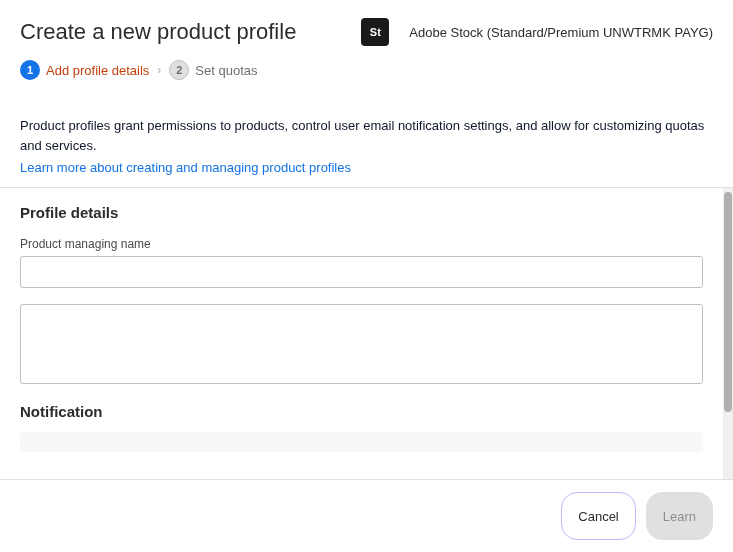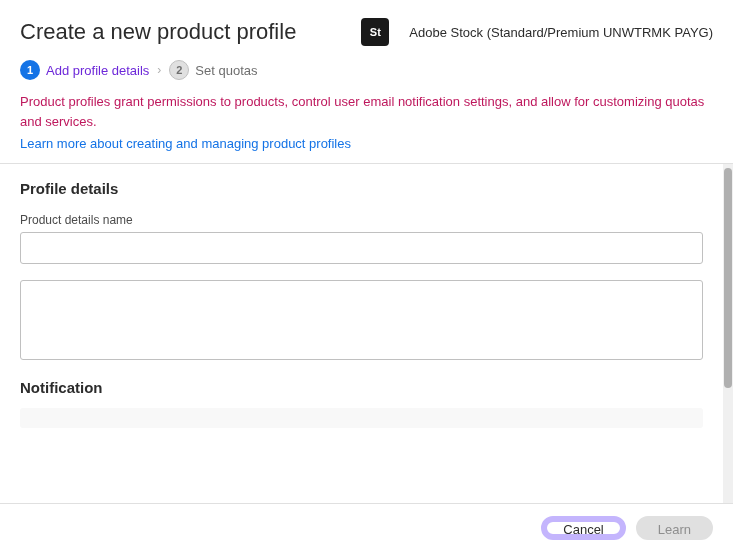--- a/index.html
+++ b/index.html
@@ -82,40 +82,41 @@
     }
     .step-circle.inactive {
       background: #e0e0e0;
       color: #6e6e6e;
       border: 1px solid #c0c0c0;
     }
     .step-label {
       font-size: 13px;
     }
     .step-label.active {
-      color: #6d28d9;
+      color: #c2410c;
       font-weight: 500;
     }
     .step-label.inactive {
       color: #6e6e6e;
     }
     .step-separator {
       color: #b0b0b0;
       font-size: 12px;
       margin: 0 2px;
     }
     .info-section {
       padding: 0 20px 12px 20px;
       border-bottom: 1px solid #e0e0e0;
     }
     .info-text {
       font-size: 13px;
-      color: #be185d;
+      color: #0f172a;
       line-height: 1.5;
       margin-bottom: 4px;
+      margin-top: 24px;
     }
     .info-link {
       font-size: 13px;
       color: #1473e6;
       text-decoration: none;
       cursor: pointer;
     }
     .content-area {
       flex: 1;
       display: flex;
@@ -204,26 +205,26 @@
     .footer {
       display: flex;
       justify-content: flex-end;
       align-items: center;
       padding: 12px 20px;
       gap: 10px;
       border-top: 1px solid #e0e0e0;
       background: #fff;
     }
     .btn {
-      height: 24px;
+      height: 48px;
       padding: 0 16px;
       border-radius: 16px;
       font-size: 13px;
       cursor: pointer;
-      border: 6px solid #c4b5fd;
+      border: 1px solid #c4b5fd;
       font-family: inherit;
     }
     .btn-cancel {
       background: #fff;
       color: #2c2c2c;
     }
     .btn-next {
       background: #e0e0e0;
       color: #8e8e8e;
       border-color: #e0e0e0;
@@ -263,21 +264,21 @@
     <p class="info-text">Product profiles grant permissions to products, control user email notification settings, and allow for customizing quotas and services.</p>
     <a class="info-link" href="#">Learn more about creating and managing product profiles</a>
   </div>
 
   <div class="content-area">
     <div class="scrollable">
 
       <div class="section-title">Profile details</div>
 
       <div class="field-group">
-        <label class="field-label">Product details name</label>
+        <label class="field-label">Product managing name</label>
         <input class="field-input" type="text" style="">
       </div>
 
 
       <div class="field-group">
         <textarea class="field-textarea" style=""></textarea>
       </div>
 
       <div class="notification-section">
         <div class="notification-title">Notification</div>

